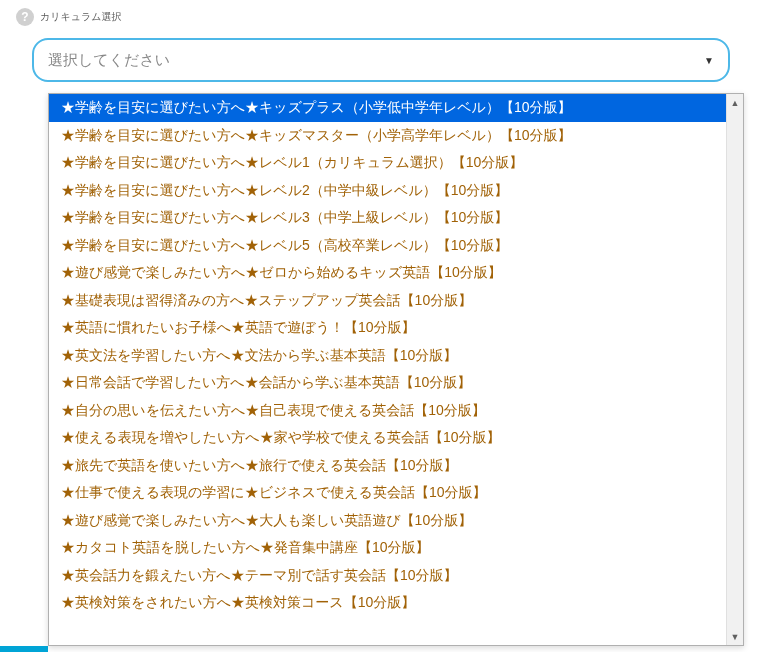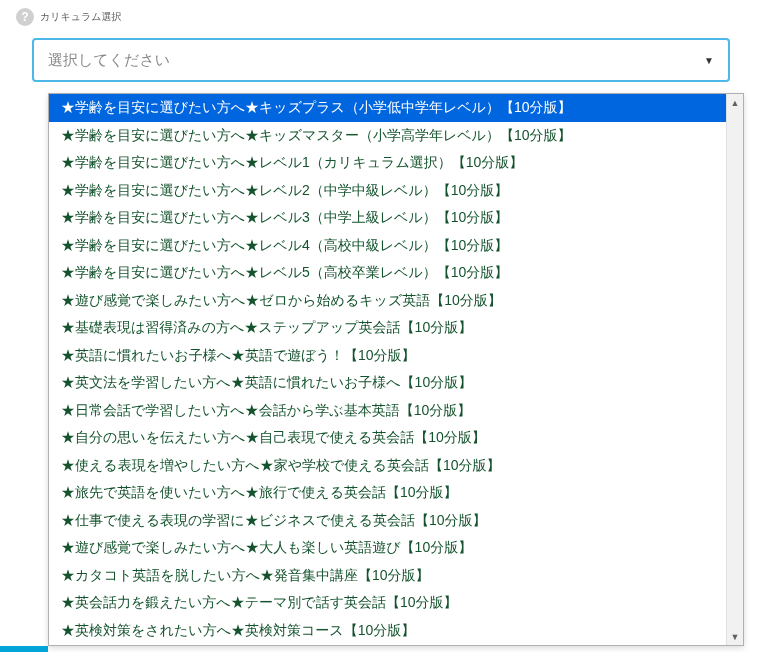--- a/index.html
+++ b/index.html
@@ -36,21 +36,21 @@
       font-size: 10px;
       color: #5a5a5a;
     }
     .select-wrapper {
       padding: 0 32px;
     }
     .select-box {
       width: 100%;
       height: 44px;
       border: 2px solid #4db8e8;
-      border-radius: 4px;
+      border-radius: 16px;
       background: #ffffff;
       display: flex;
       align-items: center;
       justify-content: space-between;
       padding: 0 14px;
       cursor: pointer;
     }
     .select-placeholder {
       font-size: 15px;
       color: #888888;
@@ -73,21 +73,21 @@
     }
     .options {
       flex: 1;
       overflow: hidden;
     }
     .option {
       height: 27.5px;
       line-height: 27.5px;
       padding: 0 12px;
       font-size: 14px;
-      color: #14532d;
+      color: #a16207;
       white-space: nowrap;
       cursor: pointer;
     }
     .option.highlighted {
       background: #0066e0;
       color: #ffffff;
     }
     .scrollbar {
       width: 17px;
       background: #f1f1f1;
@@ -136,26 +136,25 @@
   </div>
 </div>
 
 <div class="dropdown">
   <div class="options" id="options-list">
       <div class="option highlighted">★学齢を目安に選びたい方へ★キッズプラス（小学低中学年レベル）【10分版】</div>
       <div class="option">★学齢を目安に選びたい方へ★キッズマスター（小学高学年レベル）【10分版】</div>
       <div class="option">★学齢を目安に選びたい方へ★レベル1（カリキュラム選択）【10分版】</div>
       <div class="option">★学齢を目安に選びたい方へ★レベル2（中学中級レベル）【10分版】</div>
       <div class="option">★学齢を目安に選びたい方へ★レベル3（中学上級レベル）【10分版】</div>
-      <div class="option">★学齢を目安に選びたい方へ★レベル4（高校中級レベル）【10分版】</div>
       <div class="option">★学齢を目安に選びたい方へ★レベル5（高校卒業レベル）【10分版】</div>
       <div class="option">★遊び感覚で楽しみたい方へ★ゼロから始めるキッズ英語【10分版】</div>
       <div class="option">★基礎表現は習得済みの方へ★ステップアップ英会話【10分版】</div>
       <div class="option">★英語に慣れたいお子様へ★英語で遊ぼう！【10分版】</div>
-      <div class="option">★英文法を学習したい方へ★英語に慣れたいお子様へ【10分版】</div>
+      <div class="option">★英文法を学習したい方へ★文法から学ぶ基本英語【10分版】</div>
       <div class="option">★日常会話で学習したい方へ★会話から学ぶ基本英語【10分版】</div>
       <div class="option">★自分の思いを伝えたい方へ★自己表現で使える英会話【10分版】</div>
       <div class="option">★使える表現を増やしたい方へ★家や学校で使える英会話【10分版】</div>
       <div class="option">★旅先で英語を使いたい方へ★旅行で使える英会話【10分版】</div>
       <div class="option">★仕事で使える表現の学習に★ビジネスで使える英会話【10分版】</div>
       <div class="option">★遊び感覚で楽しみたい方へ★大人も楽しい英語遊び【10分版】</div>
       <div class="option">★カタコト英語を脱したい方へ★発音集中講座【10分版】</div>
       <div class="option">★英会話力を鍛えたい方へ★テーマ別で話す英会話【10分版】</div>
       <div class="option">★英検対策をされたい方へ★英検対策コース【10分版】</div>
     </div>

